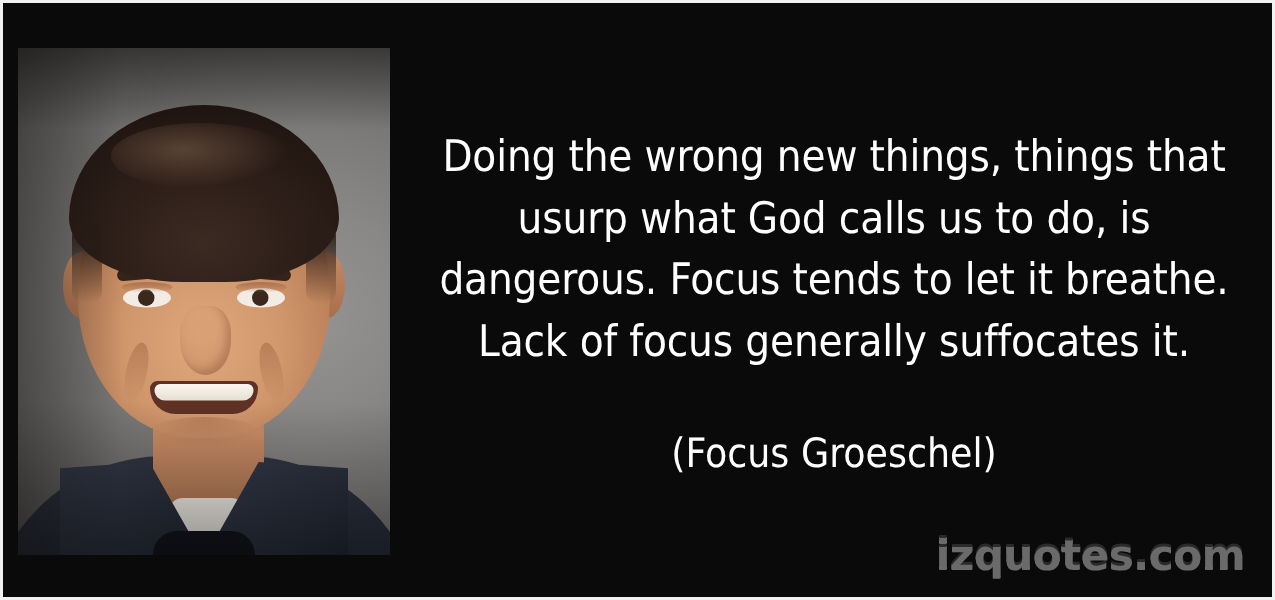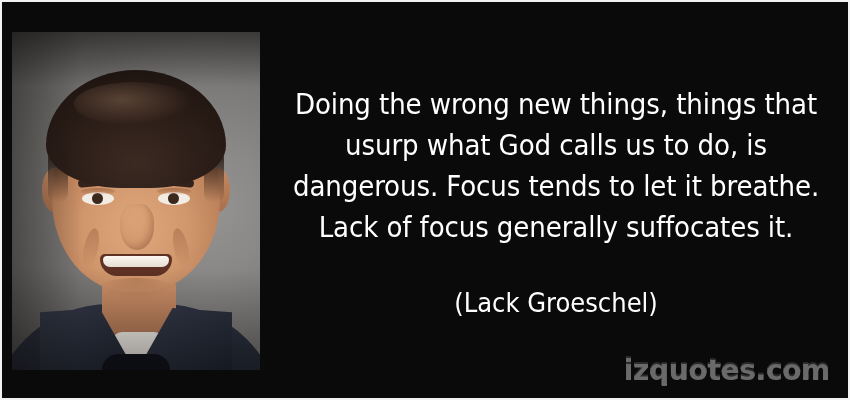--- a/index.html
+++ b/index.html
@@ -338,18 +338,18 @@
       <div class="hair-shine"></div>
       <div class="sideburn-l"></div>
       <div class="sideburn-r"></div>
     </div>
 
     <div class="portrait-vignette"></div>
   </div>
 
   <div class="text-area">
     <p class="quote-text">Doing the wrong new things, things that usurp what God calls us to do, is dangerous. Focus tends to let it breathe. Lack of focus generally suffocates it.</p>
-    <p class="quote-author">(Lack Groeschel)</p>
+    <p class="quote-author">(Focus Groeschel)</p>
   </div>
 
   <div class="watermark">izquotes.com</div>
 
 </div>
 
 </body></html>

